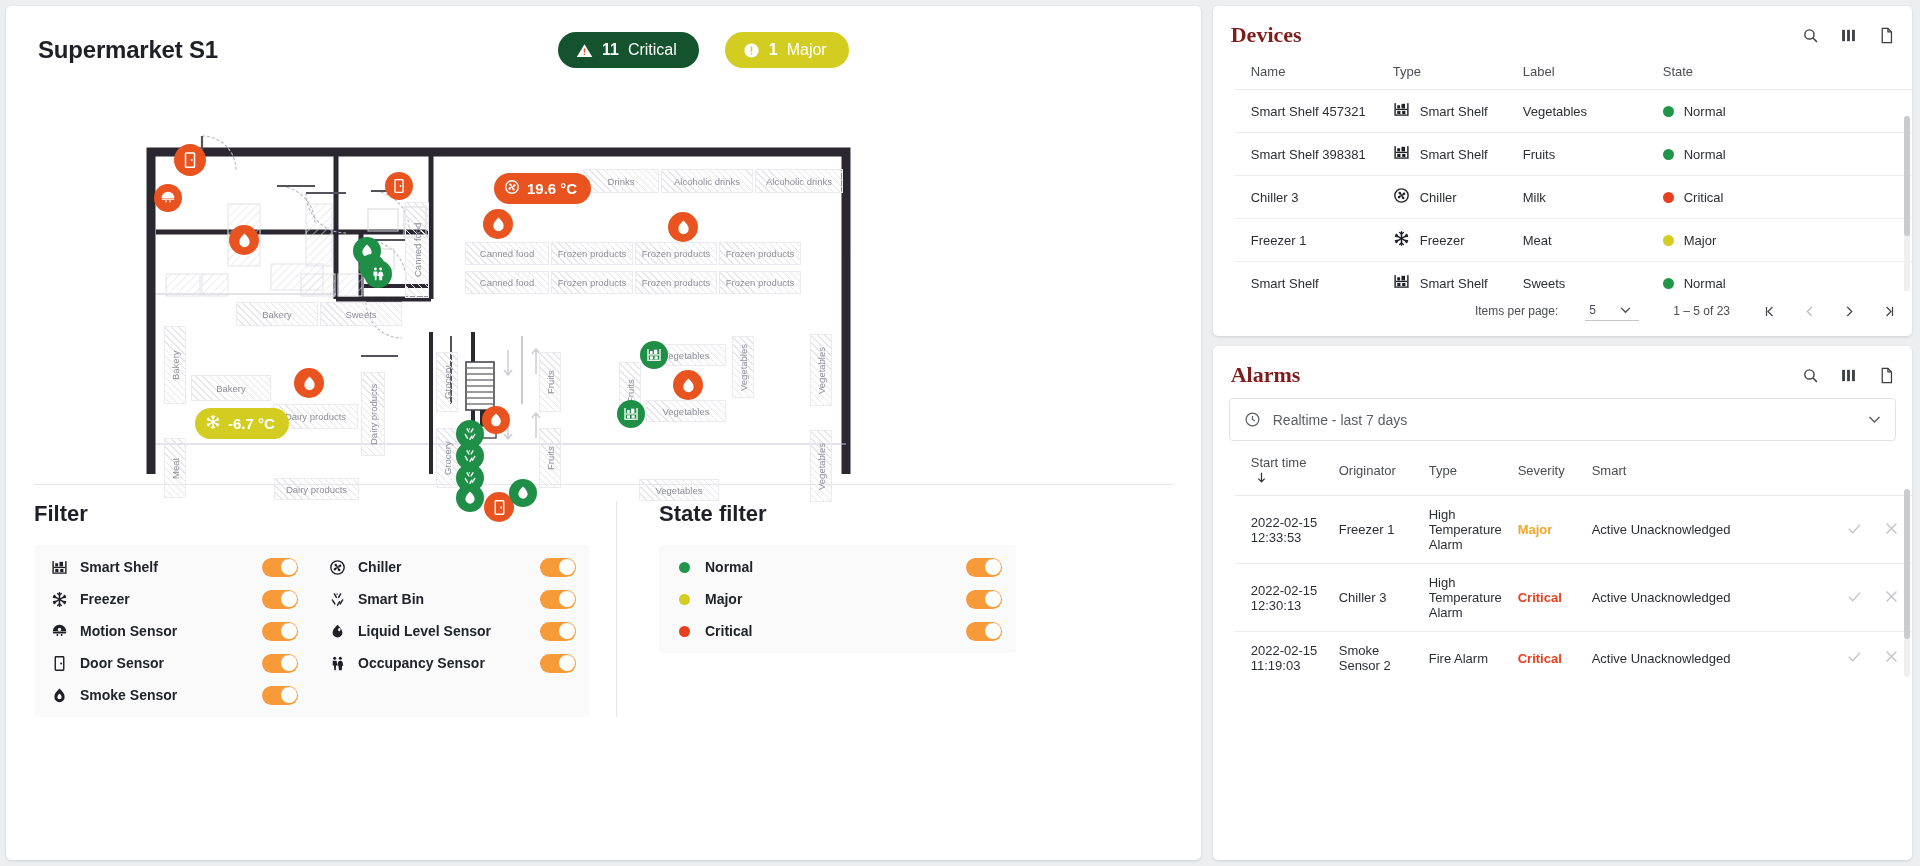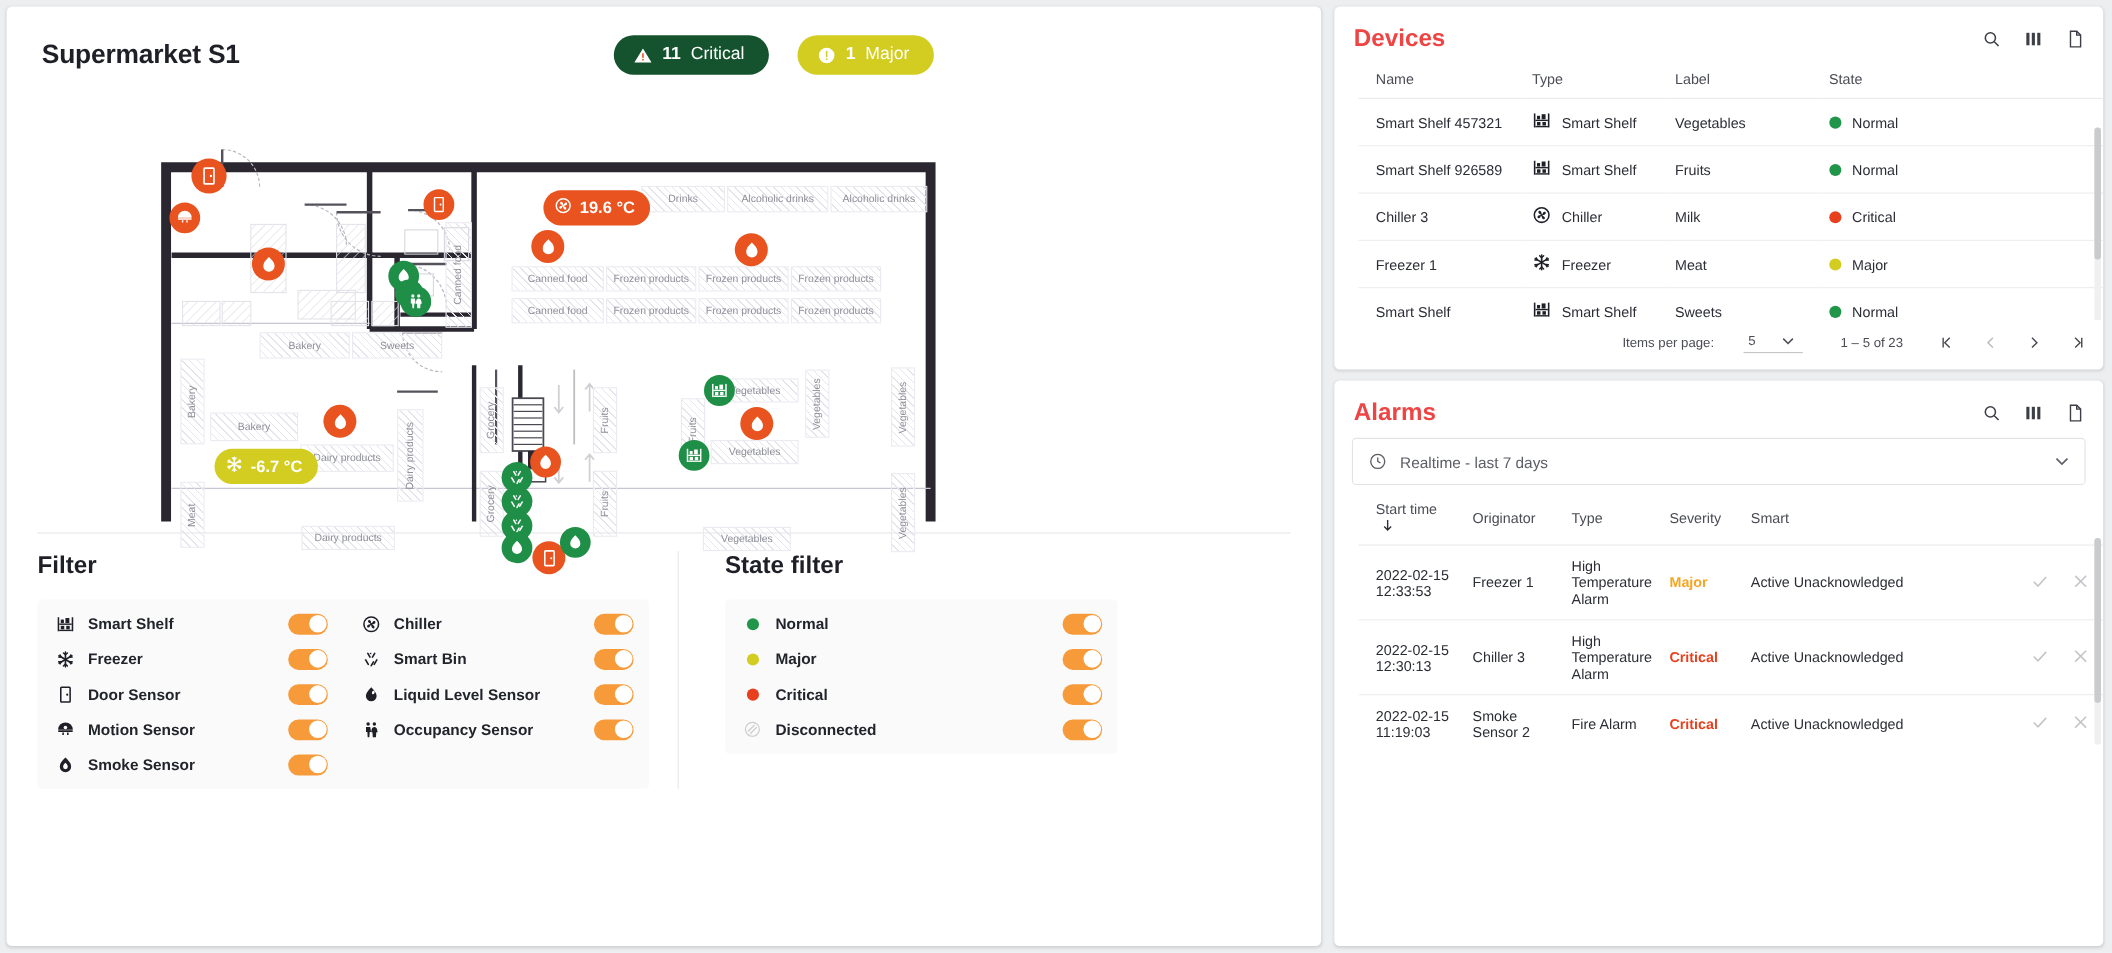--- a/index.html
+++ b/index.html
@@ -65,21 +65,21 @@
   .toggle::after {
     content:''; position:absolute; right:1.5px; top:1.5px;
     width:16px; height:16px; border-radius:50%; background:#fff;
   }
   .toggle.accent { background:#f79a3a; }
 
   
   .right-col { width: 700px; display:flex; flex-direction:column; gap: 10px; }
   .card { background:#fff; border-radius:5px; box-shadow: 0 1px 3px rgba(0,0,0,.13); position:relative; }
   .card-head { display:flex; align-items:center; padding: 16px 16px 10px 18px; }
-  .card-title { font-size:22px; font-weight:bold; color:#ef4444; flex:1; }
+  .card-title { font-size:22px; font-weight:bold; color:#7f1d1d; flex:1;font-family:Liberation Serif, serif; }
   .head-icons { display:flex; gap: 18px; align-items:center; color:#3d3f46; }
   .ic-btn { width:20px; height:20px; display:flex; align-items:center; justify-content:center; cursor:pointer; }
 
   table { width:100%; border-collapse: collapse; margin-left: 22px; }
   th {
     text-align:left; font-size:13px; font-weight:normal; color:#4b4d55;
     padding: 6px 8px 10px 8px; border-bottom:1px solid #e8e9eb;
   }
   td {
     font-size:13px; color:#2c2e35; padding: 11px 8px; border-bottom:1px solid #eceded;
@@ -522,37 +522,37 @@
                         <path d="M12 6 9.4 3.6M12 6l2.6-2.4M12 18l-2.6 2.4M12 18l2.6 2.4M6.6 9.2 3.3 9M6.6 9.2 5.1 6.2M17.4 14.8l3.3.2M17.4 14.8l1.5 3M6.6 14.8l-3.3.2M6.6 14.8 5.1 17.8M17.4 9.2l3.3-.2M17.4 9.2l1.5-3"></path>
                       </g>
                     </svg>
                   </span>
                   <span class="f-label">Freezer</span>
                   <span class="toggle accent"></span>
                 </div>
                 <div class="f-row">
                   <span class="f-icon">
                     <svg width="17" height="17" viewBox="0 0 24 24">
-                      <rect x="6" y="2.5" width="12" height="19" rx="1" fill="none" stroke="#1f2027" stroke-width="2"></rect>
-                      <circle cx="14.3" cy="12" r="1.4" fill="#1f2027"></circle>
+                      <path d="M2.5 12a9.5 9.5 0 0 1 19 0z" fill="#1f2027"></path>
+                      <rect x="2.5" y="12.6" width="19" height="2.2" rx="1" fill="#1f2027"></rect>
+                      <path d="M9 15.5 L9 18.5 M15 15.5 L15 18.5" stroke="#1f2027" stroke-width="2"></path>
+                      <circle cx="12" cy="9" r="2.3" fill="#fff"></circle>
                     </svg>
                   </span>
-                  <span class="f-label">Door Sensor</span>
+                  <span class="f-label">Motion Sensor</span>
                   <span class="toggle accent"></span>
                 </div>
                 <div class="f-row">
                   <span class="f-icon">
                     <svg width="17" height="17" viewBox="0 0 24 24">
-                      <path d="M2.5 12a9.5 9.5 0 0 1 19 0z" fill="#1f2027"></path>
-                      <rect x="2.5" y="12.6" width="19" height="2.2" rx="1" fill="#1f2027"></rect>
-                      <path d="M9 15.5 L9 18.5 M15 15.5 L15 18.5" stroke="#1f2027" stroke-width="2"></path>
-                      <circle cx="12" cy="9" r="2.3" fill="#fff"></circle>
+                      <rect x="6" y="2.5" width="12" height="19" rx="1" fill="none" stroke="#1f2027" stroke-width="2"></rect>
+                      <circle cx="14.3" cy="12" r="1.4" fill="#1f2027"></circle>
                     </svg>
                   </span>
-                  <span class="f-label">Motion Sensor</span>
+                  <span class="f-label">Door Sensor</span>
                   <span class="toggle accent"></span>
                 </div>
                 <div class="f-row">
                   <span class="f-icon">
                     <svg width="17" height="17" viewBox="0 0 24 24">
                       <path d="M12 2.2c4.6 4.4 7.2 7.6 7.2 11.4A7.2 7.2 0 0 1 12 21.4 7.2 7.2 0 0 1 4.8 13.6C4.8 9.8 7.4 6.6 12 2.2z" fill="#1f2027"></path>
                       <path d="M12 9.2c2 2 3 3.4 3 5.1a3 3 0 0 1-6 0c0-1.7 1-3.1 3-5.1z" fill="#fff"></path>
                     </svg>
                   </span>
                   <span class="f-label">Smoke Sensor</span>
@@ -633,35 +633,20 @@
                   <span class="dot" style="background:#d3cd21"></span>
                 </span>
                 <span class="f-label">Major</span>
                 <span class="toggle accent"></span>
               </div>
               <div class="f-row">
                 <span class="f-icon">
                   <span class="dot" style="background:#e8401f"></span>
                 </span>
                 <span class="f-label">Critical</span>
-                <span class="toggle accent"></span>
-              </div>
-              <div class="f-row">
-                <span class="f-icon">
-                  <span class="f-icon">
-                    <svg width="16" height="16" viewBox="0 0 24 24">
-                      <circle cx="12" cy="12" r="9.5" fill="none" stroke="#c9cbcd" stroke-width="1.6"></circle>
-                      <g stroke="#c9cbcd" stroke-width="1.7">
-                        <path d="M6 15 15 6"></path>
-                        <path d="M9 18 18 9"></path>
-                      </g>
-                    </svg>
-                  </span>
-                </span>
-                <span class="f-label">Disconnected</span>
                 <span class="toggle accent"></span>
               </div>
             </div>
         </div>
       </div>
     </div>
   </div>
 
   <div class="right-col">
 
@@ -714,21 +699,21 @@
                         <rect x="6" y="14" width="4.5" height="4.5" fill="#1f2027"></rect>
                         <rect x="13" y="14" width="4.5" height="4.5" fill="#1f2027"></rect>
                       </svg></span>Smart Shelf</span>
                 </td>
                 <td>Vegetables</td>
                 <td>
                   <span class="state-cell"><span class="dot" style="background:#21964a"></span>Normal</span>
                 </td>
               </tr>
               <tr>
-                <td style="padding-left:16px">Smart Shelf 926589</td>
+                <td style="padding-left:16px">Smart Shelf 398381</td>
                 <td>
                   <span class="type-cell"><span><svg width="17" height="17" viewBox="0 0 24 24">
                         <rect x="2" y="3" width="2" height="18" fill="#1f2027"></rect>
                         <rect x="20" y="3" width="2" height="18" fill="#1f2027"></rect>
                         <rect x="4" y="11" width="16" height="1.8" fill="#1f2027"></rect>
                         <rect x="4" y="19" width="16" height="1.8" fill="#1f2027"></rect>
                         <rect x="6" y="6" width="4" height="4.5" fill="#1f2027"></rect>
                         <rect x="12" y="4" width="5" height="6.5" fill="#1f2027"></rect>
                         <rect x="6" y="14" width="4.5" height="4.5" fill="#1f2027"></rect>
                         <rect x="13" y="14" width="4.5" height="4.5" fill="#1f2027"></rect>

